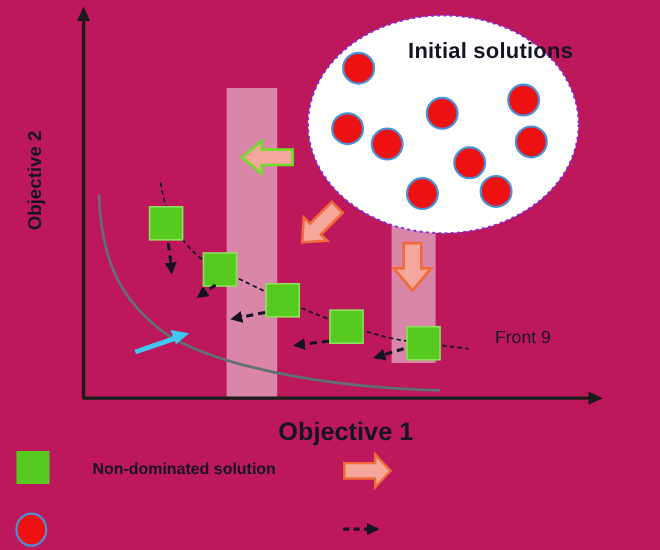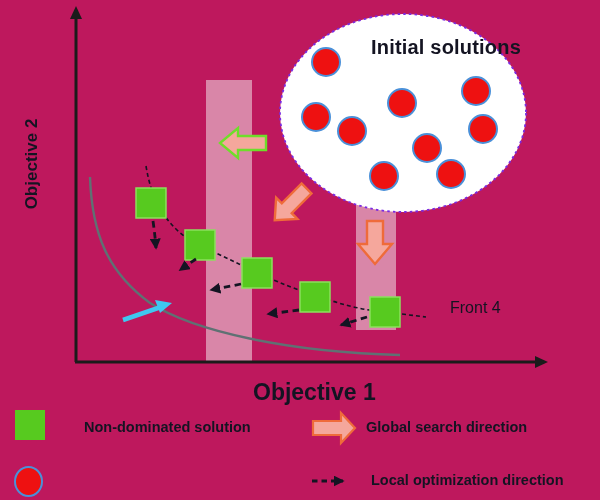--- a/index.html
+++ b/index.html
@@ -84,18 +84,16 @@
 
     <rect x="15" y="410" width="30" height="30" fill="#57ca1f"></rect>
     <ellipse cx="28.5" cy="481.5" rx="13.5" ry="14.5" fill="#ee1111" stroke="#4a90d9" stroke-width="2"></ellipse>
     <polygon points="313,421 341,421 341,413 355,428 341,443 341,435 313,435" fill="#f5a79c" stroke="#ef6b3a" stroke-width="2.2"></polygon>
     <path d="M 312 481 L 343 481" stroke="#141422" stroke-width="3" stroke-dasharray="5.5 4" fill="none" marker-end="url(#ah)"></path>
   </svg>
 
   <div class="txt t-initial">Initial solutions</div>
   <div class="txt t-obj2">Objective 2</div>
   <div class="txt t-obj1">Objective 1</div>
-  <div class="txt t-front">Front 4</div>
+  <div class="txt t-front">Front 9</div>
 
   <div class="txt t-leg t-leg1">Non-dominated solution</div>
-  <div class="txt t-leg t-leg3">Global search direction</div>
-  <div class="txt t-leg t-leg4">Local optimization direction</div>
 </div>
 
 </body></html>

